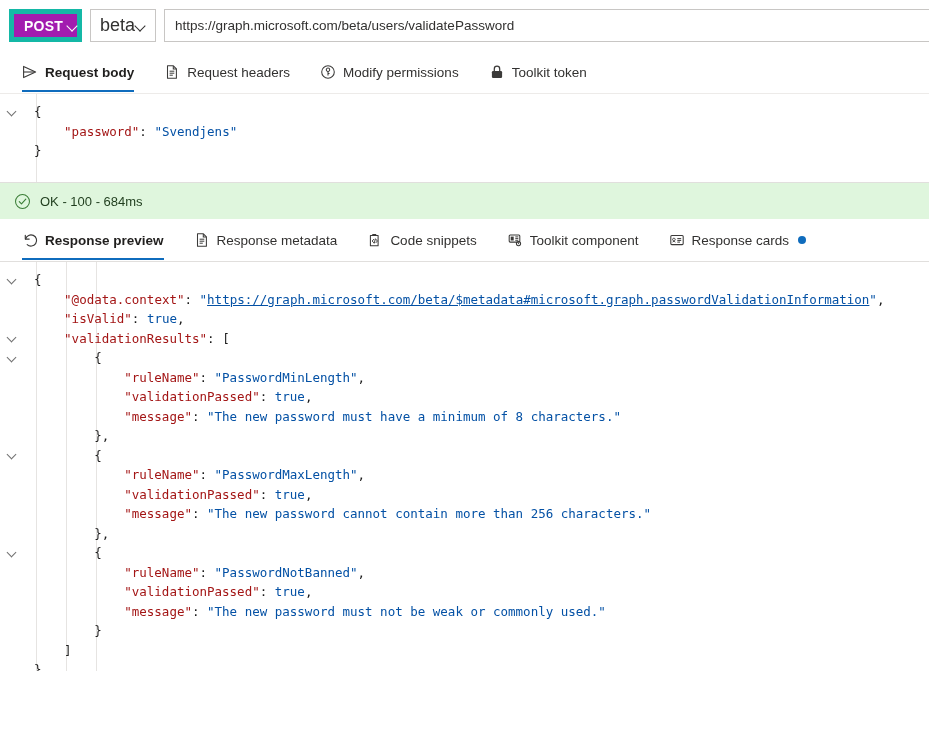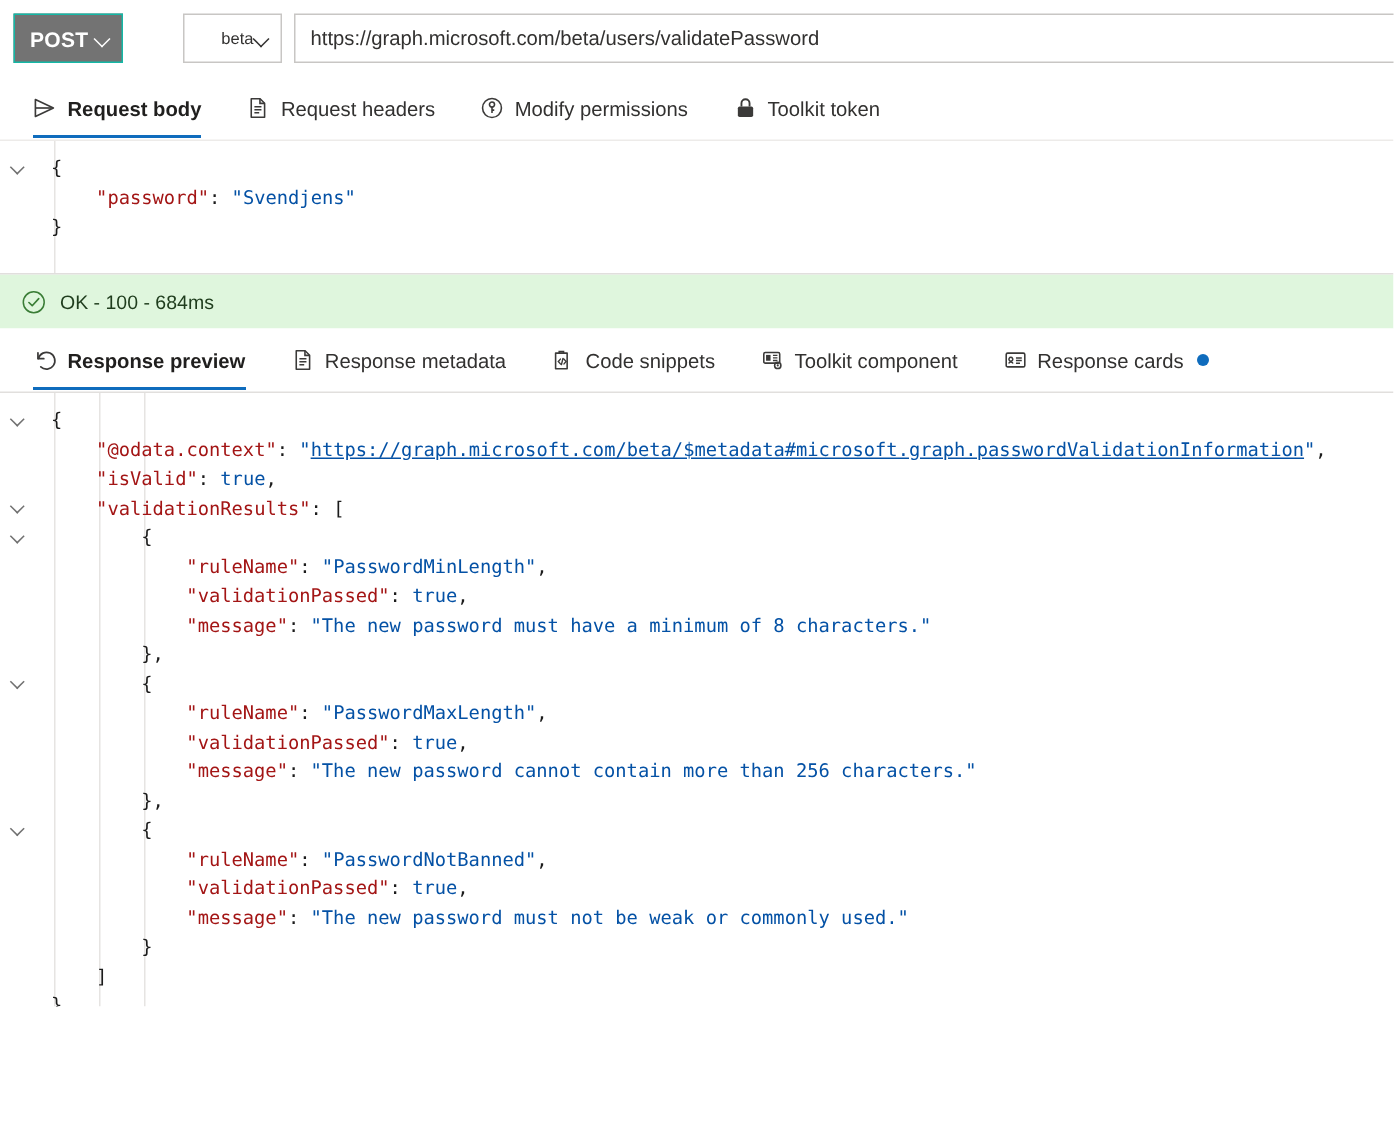--- a/index.html
+++ b/index.html
@@ -16,37 +16,36 @@
   
   .querybar{
     display:flex;align-items:center;
     padding:9px 0 9px 9px;
     gap:8px;
     background:#ffffff;
   }
   .method-btn{
     display:flex;align-items:center;justify-content:space-between;
     width:73px;height:33px;box-sizing:border-box;
-    background:#737373;color:#ffffff;
-    border:1px solid #14b8a6;
+    background:#a21caf;color:#ffffff;
+    border:5px solid #14b8a6;
     padding:0 8px 0 10px;
     font-size:14px;font-weight:600;
     letter-spacing:.2px;
     cursor:pointer;
   }
   .method-btn .chev{margin-left:4px;}
   .version-btn{
-    display:flex;align-items:center;justify-content:flex-end;
+    display:flex;align-items:center;justify-content:flex-start;
     width:66px;height:33px;box-sizing:border-box;
     background:#ffffff;color:#323130;
     border:1px solid #c8c6c4;
     padding:0 7px 0 9px;
-    font-size:11px;
+    font-size:18px;
     cursor:pointer;
-    margin-left:32px;
   }
   .url-field{
     flex:1 1 auto;
     height:33px;box-sizing:border-box;
     border:1px solid #c8c6c4;
     background:#ffffff;
     display:flex;align-items:center;
     padding:0 10px;
     margin-right:-12px;
     font-size:13.5px;color:#323130;

